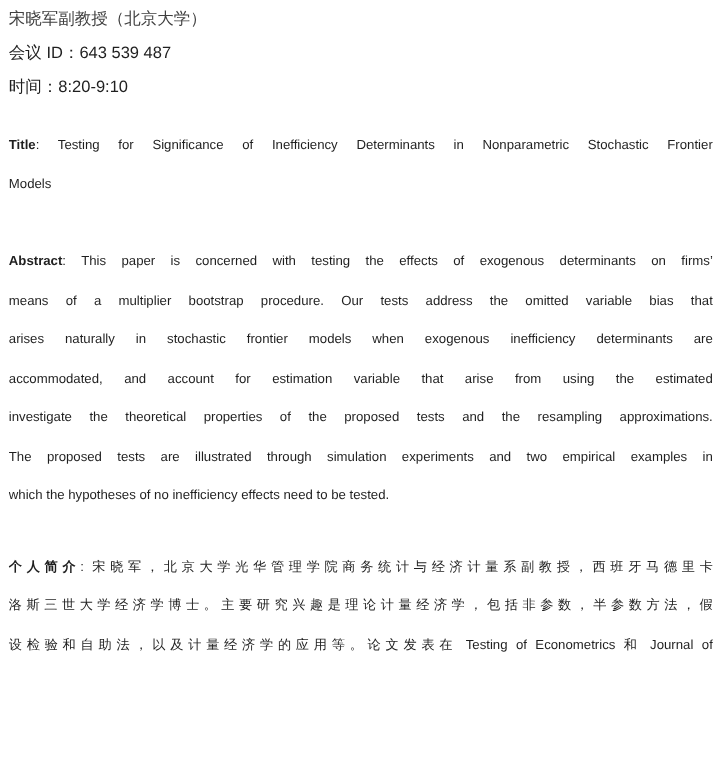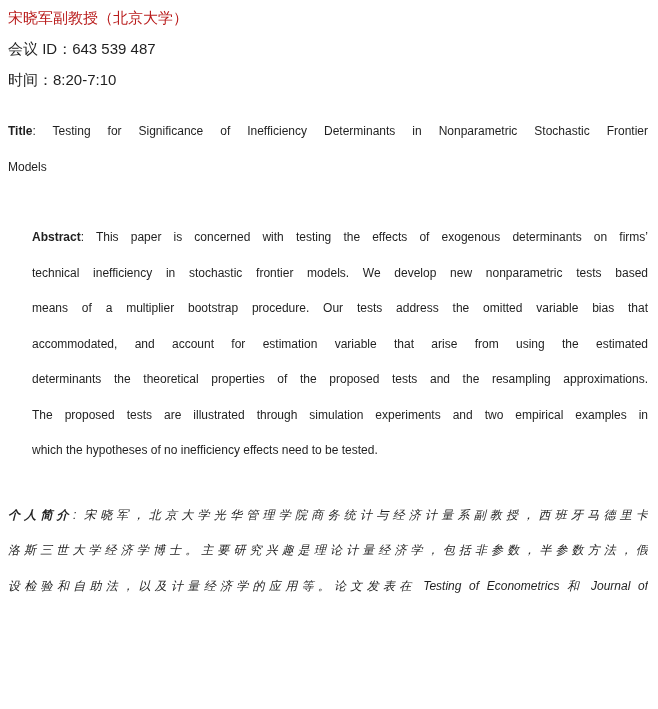--- a/index.html
+++ b/index.html
@@ -38,46 +38,46 @@
     height: 35.5px;
     overflow: hidden;
     text-align: justify;
     text-align-last: justify;
   }
   .jline.left {
     text-align: left;
     text-align-last: left;
   }
   .title-para    { margin-top: 19px; }
-  .abstract-para { margin-top: 35px; margin-left: 24px; }
-  .bio-para      { margin-top: 29px; font-style: italic; }
+  .abstract-para { margin-top: 35px; }
+  .bio-para      { margin-top: 29px; }
   b { font-weight: bold; }
 </style>
 </head>
 <body style="color: rgb(31, 31, 31);">
 
 <div class="doc">
 
-  <div class="hline speaker" style="color: #b91c1c;">宋晓军副教授（北京大学）</div>
+  <div class="hline speaker" style="color: #404040;">宋晓军副教授（北京大学）</div>
 
   <div class="hline"><span>会议 ID</span><span>：</span><span>643 539 487</span></div>
 
-  <div class="hline"><span>时间</span><span>：</span><span>8:20-7:10</span></div>
+  <div class="hline"><span>时间</span><span>：</span><span>8:20-9:10</span></div>
 
   <div class="para title-para">
     <div class="jline"><b>Title</b><span>: </span><span>Testing for Significance of Inefficiency Determinants in Nonparametric Stochastic Frontier</span></div>
     <div class="jline left"><span>Models</span></div>
   </div>
 
   <div class="para abstract-para">
     <div class="jline"><b>Abstract</b><span>: </span><span>This paper is concerned with testing the effects of exogenous determinants on firms’</span></div>
-    <div class="jline">technical inefficiency in stochastic frontier models. We develop new nonparametric tests based</div>
     <div class="jline">means of a multiplier bootstrap procedure. Our tests address the omitted variable bias that</div>
+    <div class="jline">arises naturally in stochastic frontier models when exogenous inefficiency determinants are</div>
     <div class="jline">accommodated, and account for estimation variable that arise from using the estimated</div>
-    <div class="jline">determinants the theoretical properties of the proposed tests and the resampling approximations.</div>
+    <div class="jline">investigate the theoretical properties of the proposed tests and the resampling approximations.</div>
     <div class="jline">The proposed tests are illustrated through simulation experiments and two empirical examples in</div>
     <div class="jline left">which the hypotheses of no inefficiency effects need to be tested.</div>
   </div>
 
   <div class="para bio-para">
     <div class="jline"><b>个人简介</b><span>: </span><span>宋晓军，北京大学光华管理学院商务统计与经济计量系副教授，西班牙马德里卡</span></div>
     <div class="jline">洛斯三世大学经济学博士。主要研究兴趣是理论计量经济学，包括非参数，半参数方法，假</div>
     <div class="jline">设检验和自助法，以及计量经济学的应用等。论文发表在 Testing of Econometrics 和 Journal of</div>
   </div>
 

